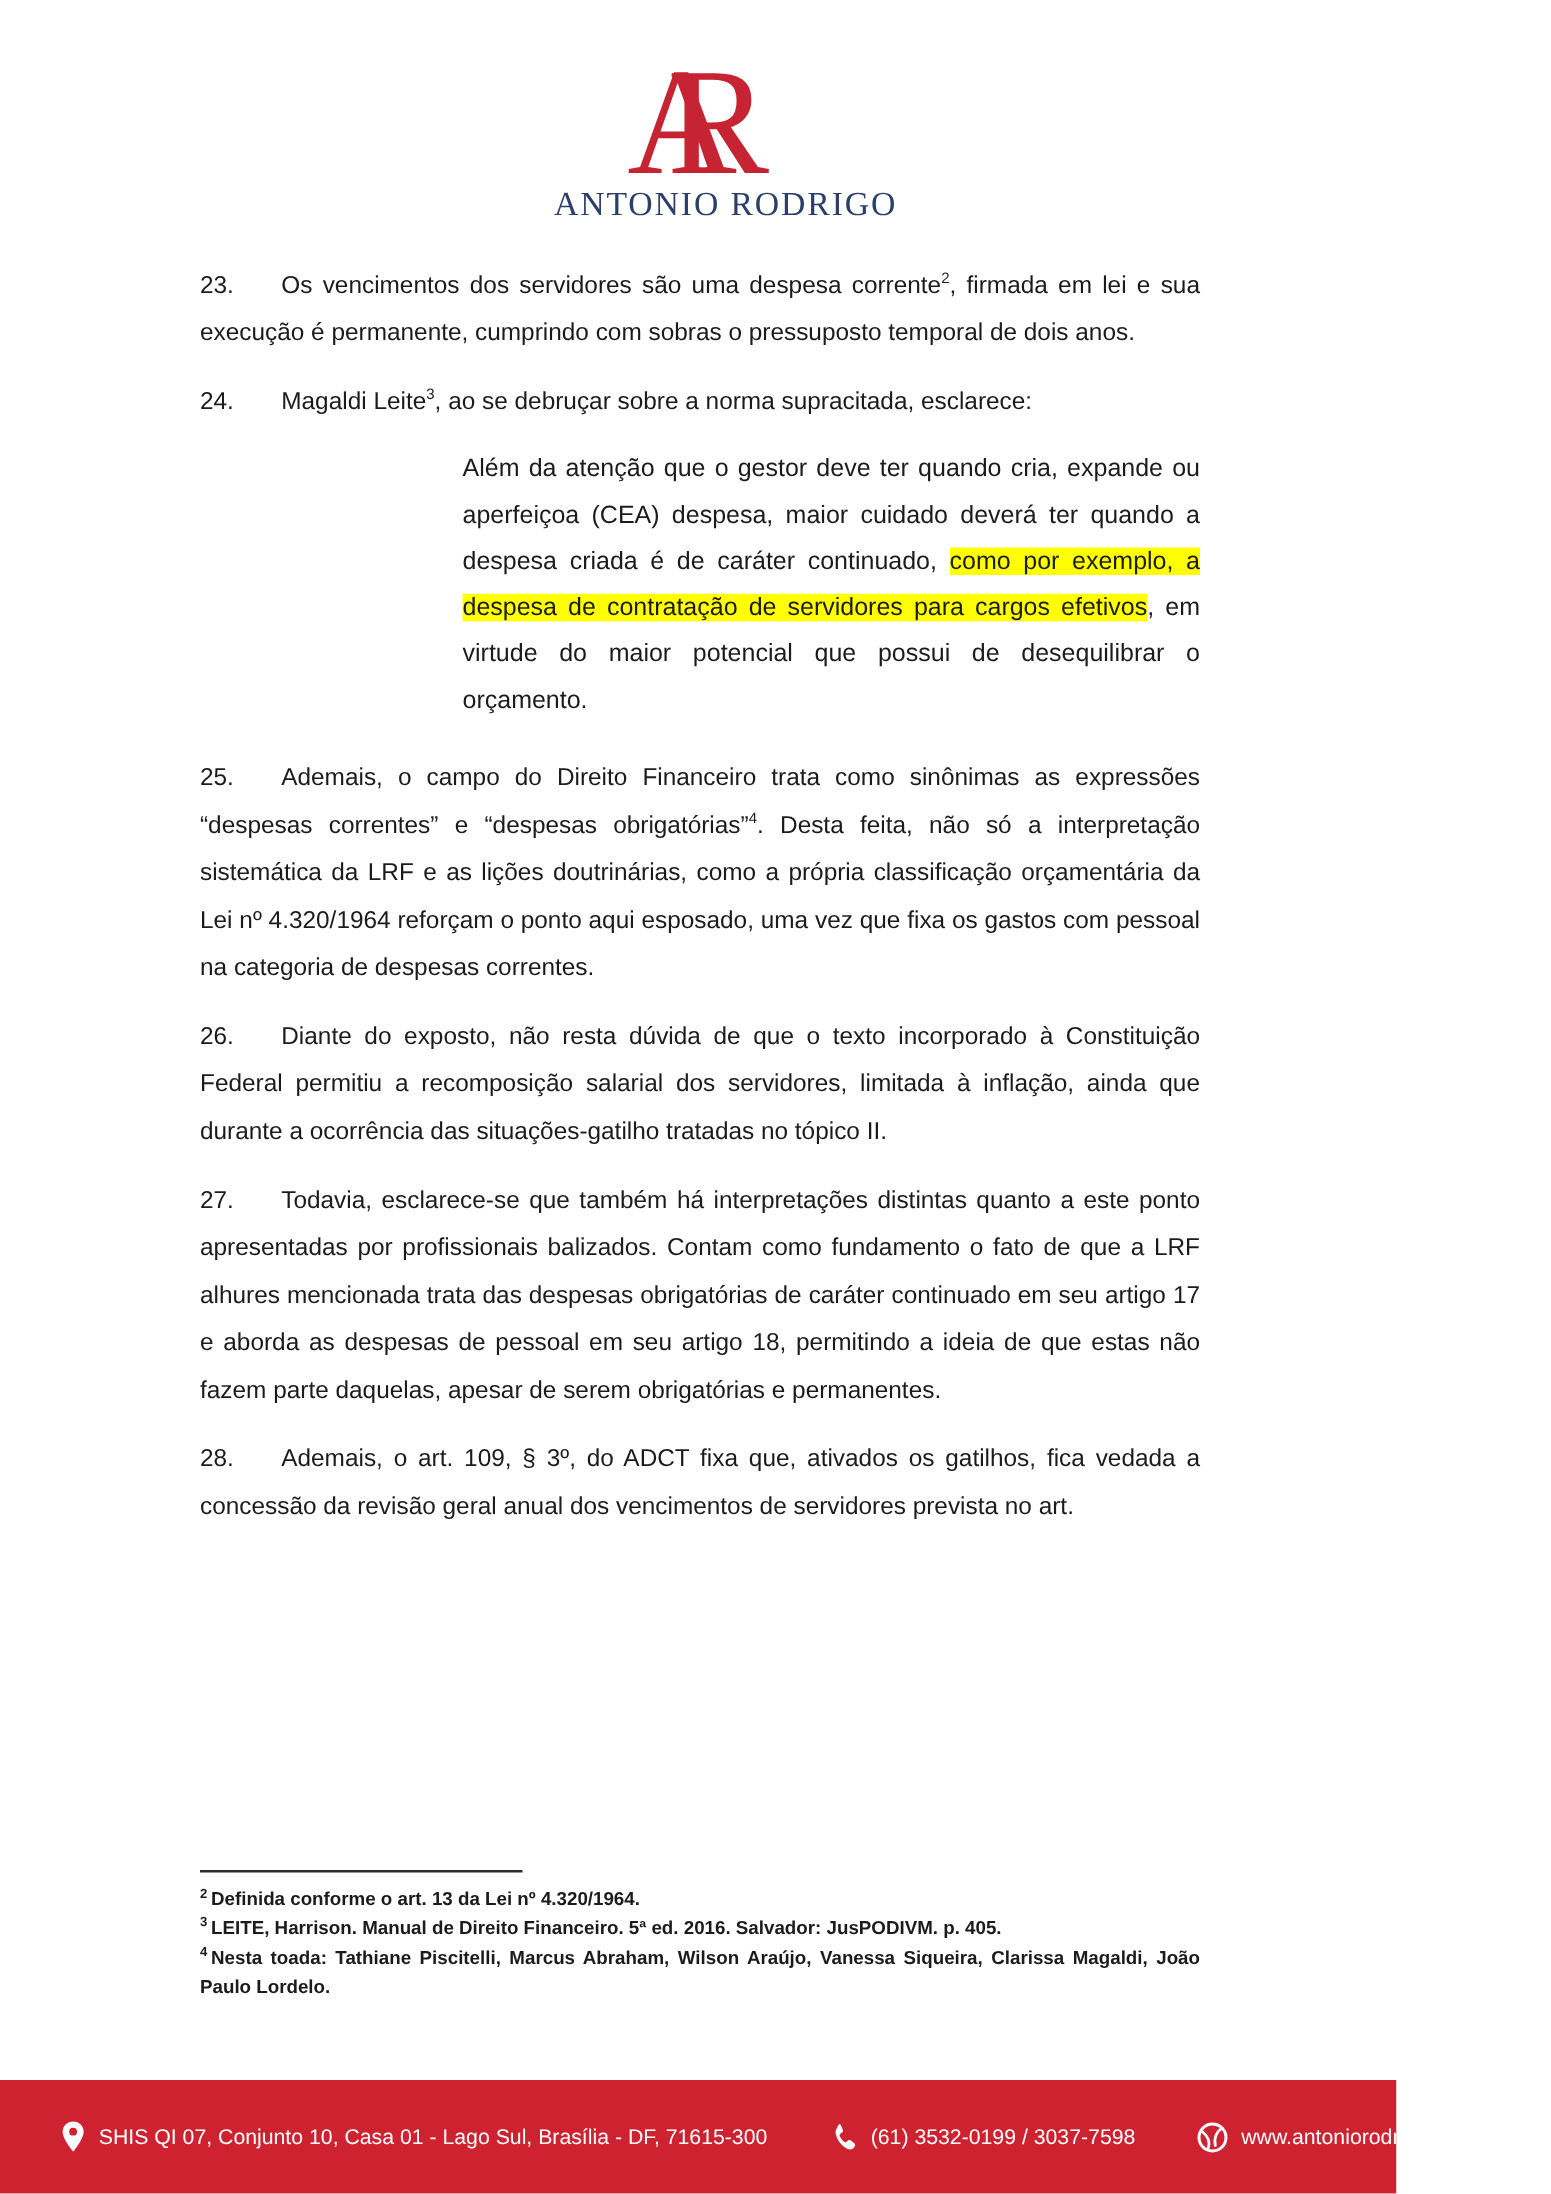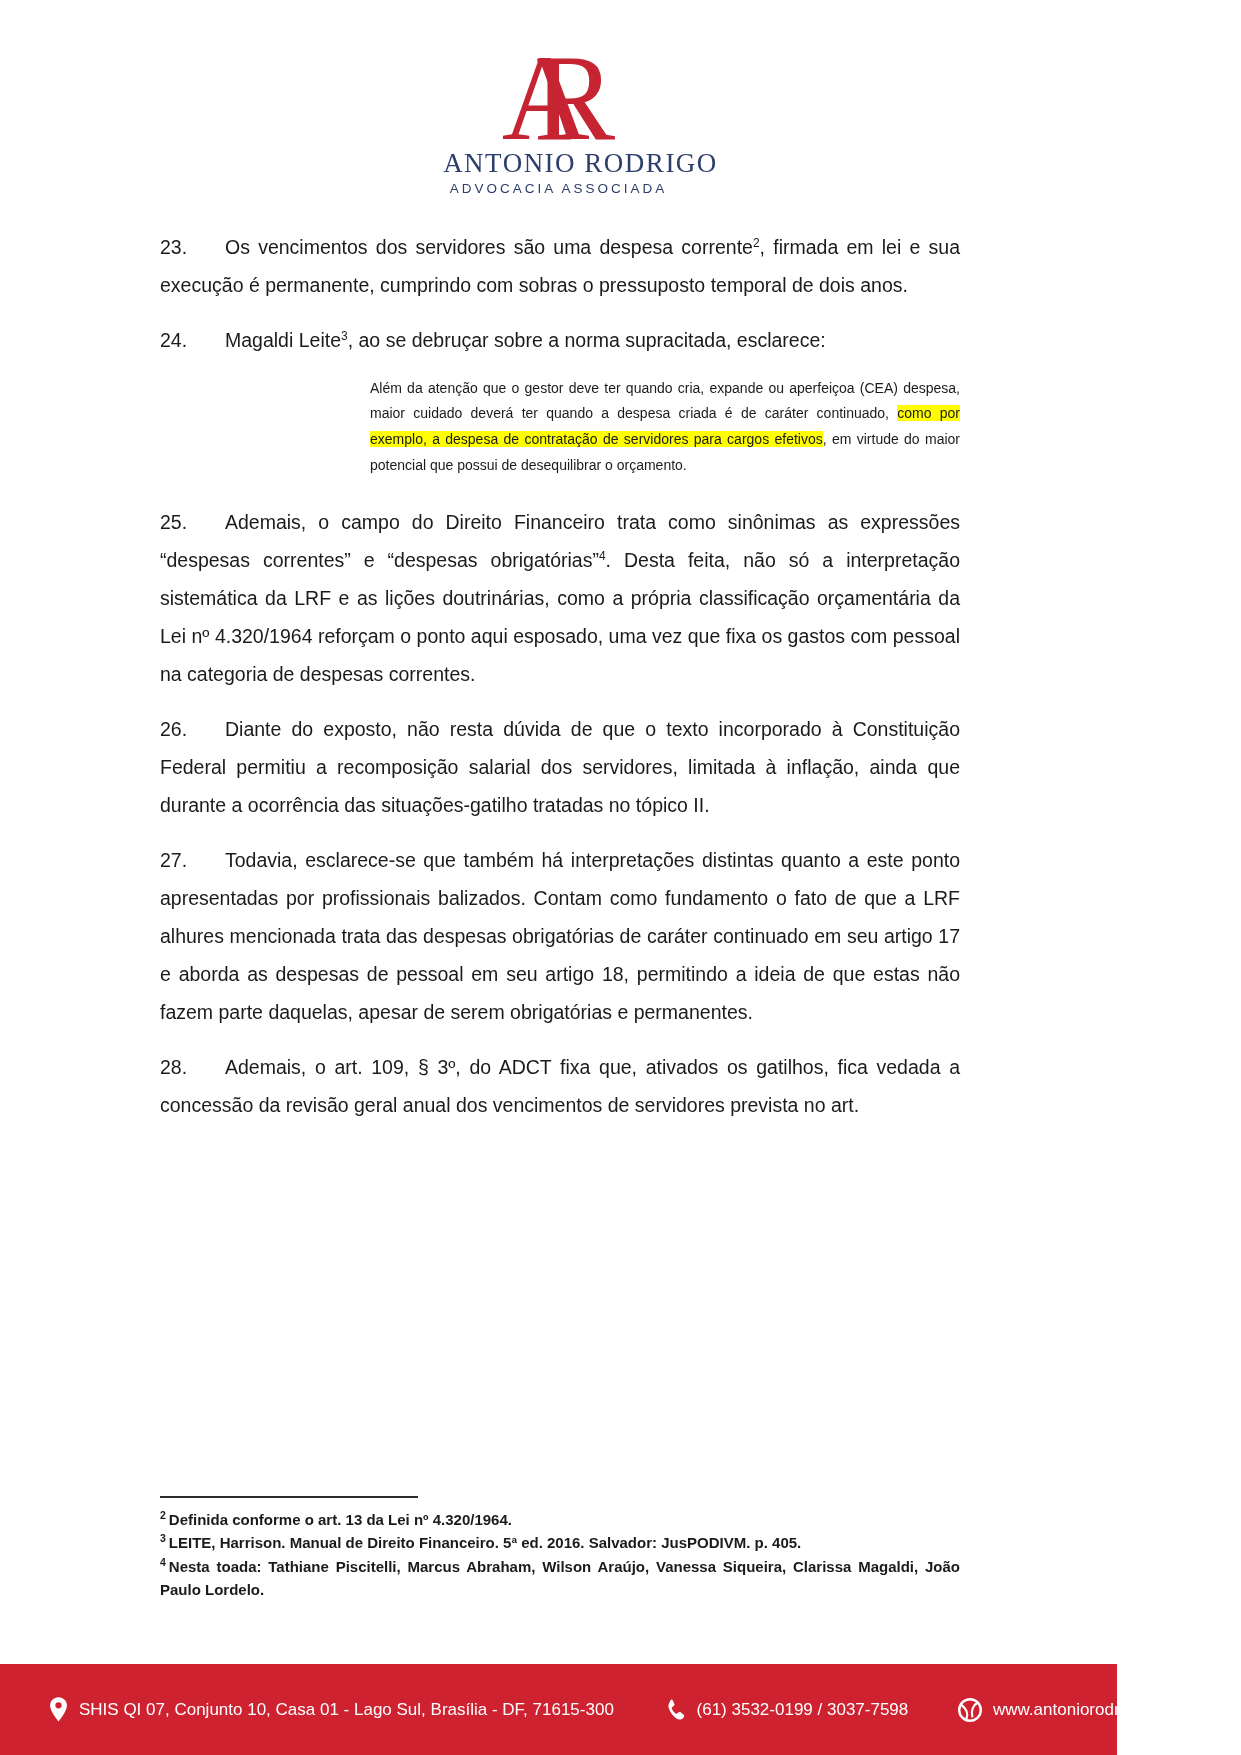--- a/index.html
+++ b/index.html
@@ -18,21 +18,21 @@
   .monogram{font-family:"Liberation Serif",serif;color:var(--brand-red);font-size:122px;line-height:0.78;height:92px;}
   .mono-a{display:inline-block;}
   .mono-r{display:inline-block;margin-left:-56px;}
   .logo-name{font-family:"Liberation Serif",serif;color:var(--brand-navy);font-size:27px;letter-spacing:1.5px;margin-top:8px;padding-left:44px;}
   .logo-subtitle{font-family:"Liberation Sans",sans-serif;color:var(--brand-navy);font-size:13.5px;letter-spacing:3px;margin-top:5px;}
 
   
   .content{margin:32px 281px 0 160px;width:800px;}
   .para{font-size:19.5px;line-height:1.95;text-align:justify;margin-bottom:17px;}
   .para-num{display:inline-block;width:65px;}
-  .quote{font-size:14px;line-height:1.85;text-align:justify;margin:4px 0 24px 210px;}
+  .quote{font-size:20px;line-height:1.85;text-align:justify;margin:4px 0 24px 210px;}
   .hl{background:var(--hl);}
   sup.fnref{font-size:12px;line-height:0;}
 
   
   .footnote-area{position:absolute;left:160px;top:1496px;width:800px;font-weight:bold;}
   .footnote-rule{width:258px;border-top:2px solid #2b2b2b;margin-bottom:10px;}
   .footnote{font-size:15px;line-height:1.55;text-align:justify;}
   .footnote sup{font-size:10.5px;line-height:0;margin-right:3px;}
 
   
@@ -49,21 +49,20 @@
   .footer-item svg{display:block;}
 </style>
 </head>
 <body>
 
 <div class="page">
 
   <header class="logo">
     <div class="monogram"><span class="mono-a">A</span><span class="mono-r">R</span></div>
     <div class="logo-name">ANTONIO RODRIGO</div>
-    <div class="logo-subtitle">ADVOCACIA ASSOCIADA</div>
   </header>
 
   <main class="content" id="paragraphs">
       <div class="para"><span class="para-num">23.</span><span class="">Os vencimentos dos servidores são uma despesa corrente</span><sup class="fnref">2</sup><span class="">, firmada em lei e sua execução é permanente, cumprindo com sobras o pressuposto temporal de dois anos.</span></div>
       <div class="para"><span class="para-num">24.</span><span class="">Magaldi Leite</span><sup class="fnref">3</sup><span class="">, ao se debruçar sobre a norma supracitada, esclarece:</span></div>
       <div class="quote"><span class="">Além da atenção que o gestor deve ter quando cria, expande ou aperfeiçoa (CEA) despesa, maior cuidado deverá ter quando a despesa criada é de caráter continuado, </span><span class="hl">como por exemplo, a despesa de contratação de servidores para cargos efetivos</span><span class="">, em virtude do maior potencial que possui de desequilibrar o orçamento.</span></div>
       <div class="para"><span class="para-num">25.</span><span class="">Ademais, o campo do Direito Financeiro trata como sinônimas as expressões “despesas correntes” e “despesas obrigatórias”</span><sup class="fnref">4</sup><span class="">. Desta feita, não só a interpretação sistemática da LRF e as lições doutrinárias, como a própria classificação orçamentária da Lei nº 4.320/1964 reforçam o ponto aqui esposado, uma vez que fixa os gastos com pessoal na categoria de despesas correntes.</span></div>
       <div class="para"><span class="para-num">26.</span><span class="">Diante do exposto, não resta dúvida de que o texto incorporado à Constituição Federal permitiu a recomposição salarial dos servidores, limitada à inflação, ainda que durante a ocorrência das situações-gatilho tratadas no tópico II.</span></div>
       <div class="para"><span class="para-num">27.</span><span class="">Todavia, esclarece-se que também há interpretações distintas quanto a este ponto apresentadas por profissionais balizados. Contam como fundamento o fato de que a LRF alhures mencionada trata das despesas obrigatórias de caráter continuado em seu artigo 17 e aborda as despesas de pessoal em seu artigo 18, permitindo a ideia de que estas não fazem parte daquelas, apesar de serem obrigatórias e permanentes.</span></div>
       <div class="para"><span class="para-num">28.</span><span class="">Ademais, o art. 109, § 3º, do ADCT fixa que, ativados os gatilhos, fica vedada a concessão da revisão geral anual dos vencimentos de servidores prevista no art.</span></div>

